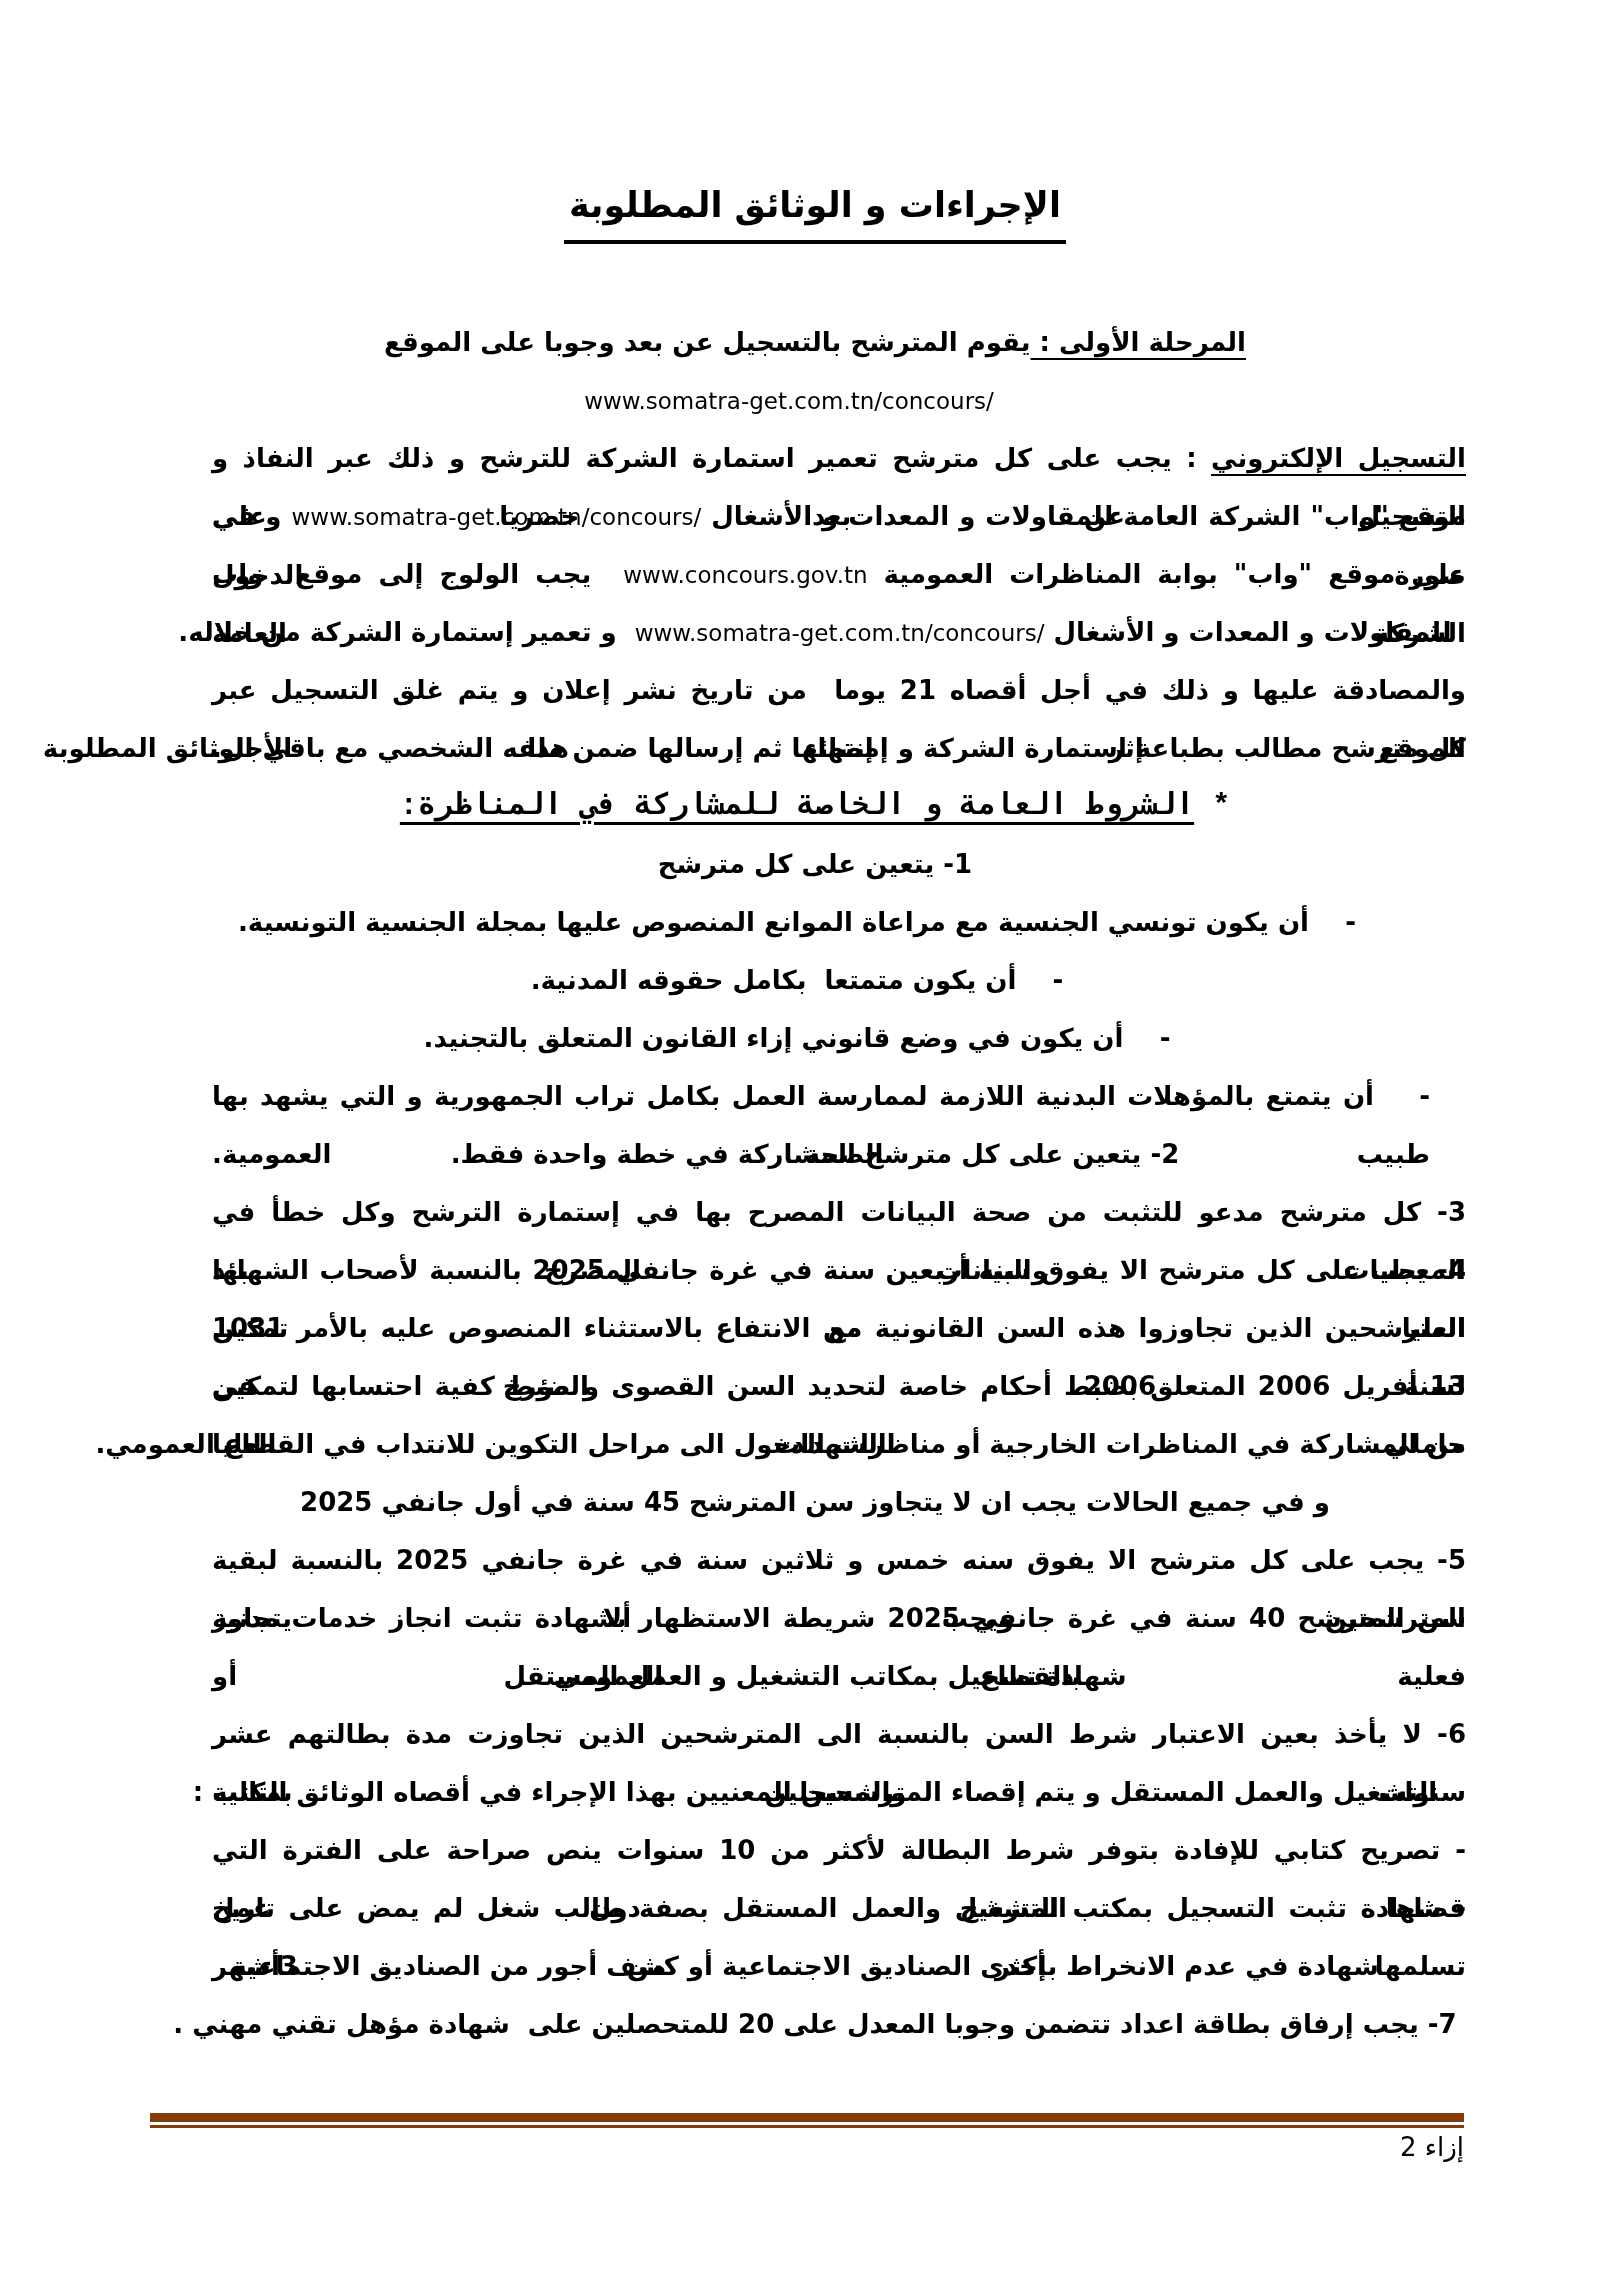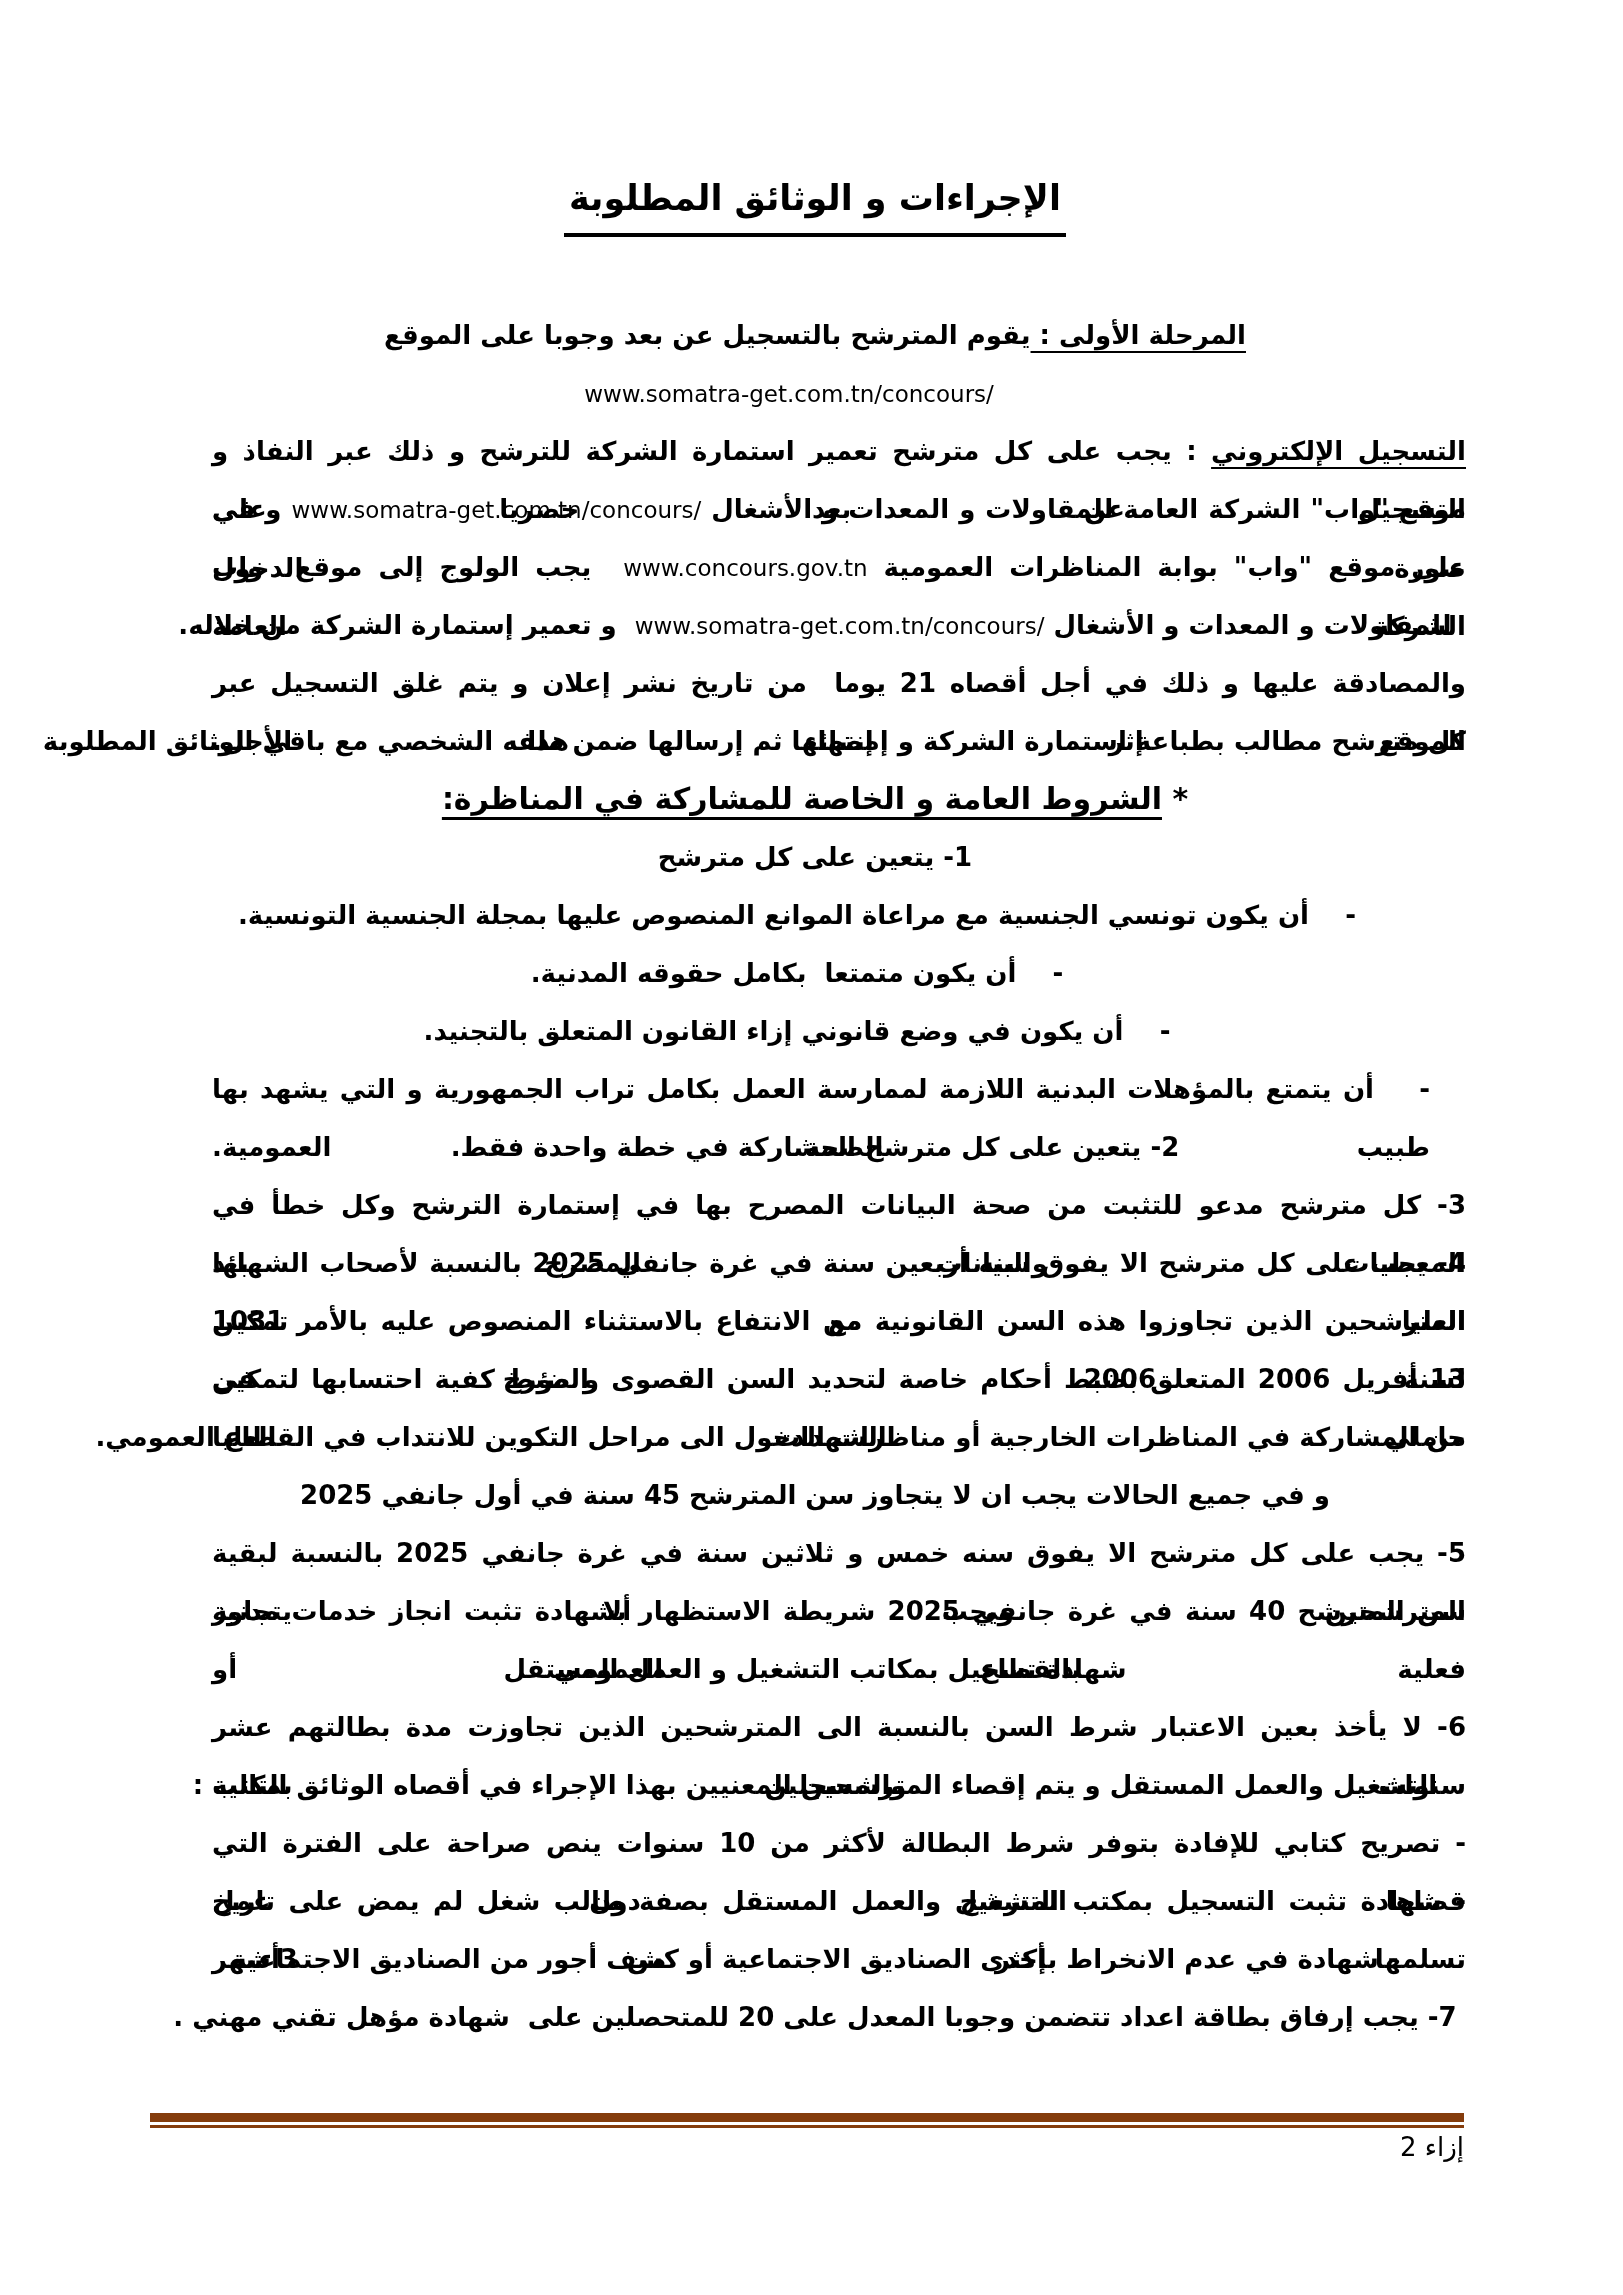--- a/index.html
+++ b/index.html
@@ -7,29 +7,29 @@
     position:relative;width:1623px;height:2295px;background:#ffffff;
     font-family:"DejaVu Sans",sans-serif;color:#000;overflow:hidden;
   }
   .content{
     position:absolute;top:171px;left:164px;right:157px;
     direction:rtl;
   }
   .title-wrap{text-align:center;margin-bottom:69px;}
   .doc-title{
     display:inline-block;font-size:35px;font-weight:700;line-height:55px;
-    padding:0 5.2px 6.5px 5.2px;border-bottom:4.6px solid #000;
+    padding:0 5.2px 6.5px 5.2px;border-bottom:4.6px solid #000;margin-top:7px;
   }
   .line{
     font-size:26px;font-weight:700;line-height:58px;height:58px;
     text-align:center;white-space:nowrap;
   }
   .line.stretch{white-space:normal;text-align:justify;text-align-last:justify;margin-left:48px;}
   .line.indent{padding-right:36px;}
-  .line.heading{font-size:30px;}
+  .line.heading{font-size:30px;font-family:Liberation Mono, monospace;}
   .ul{text-decoration:underline;text-decoration-thickness:2px;text-underline-offset:6.5px;}
   .heading .ul{text-decoration-thickness:3.3px;text-underline-offset:7.9px;}
   .latin{font-weight:400;font-size:23px;}
   .frule{position:absolute;left:150px;right:159px;}
   .frule.thick{top:2113px;height:8.5px;}
   .frule.thin{top:2125px;height:3.3px;}
   .page-num{
     position:absolute;top:2131px;right:159px;direction:rtl;
     font-size:26px;font-weight:400;line-height:33px;
   }

